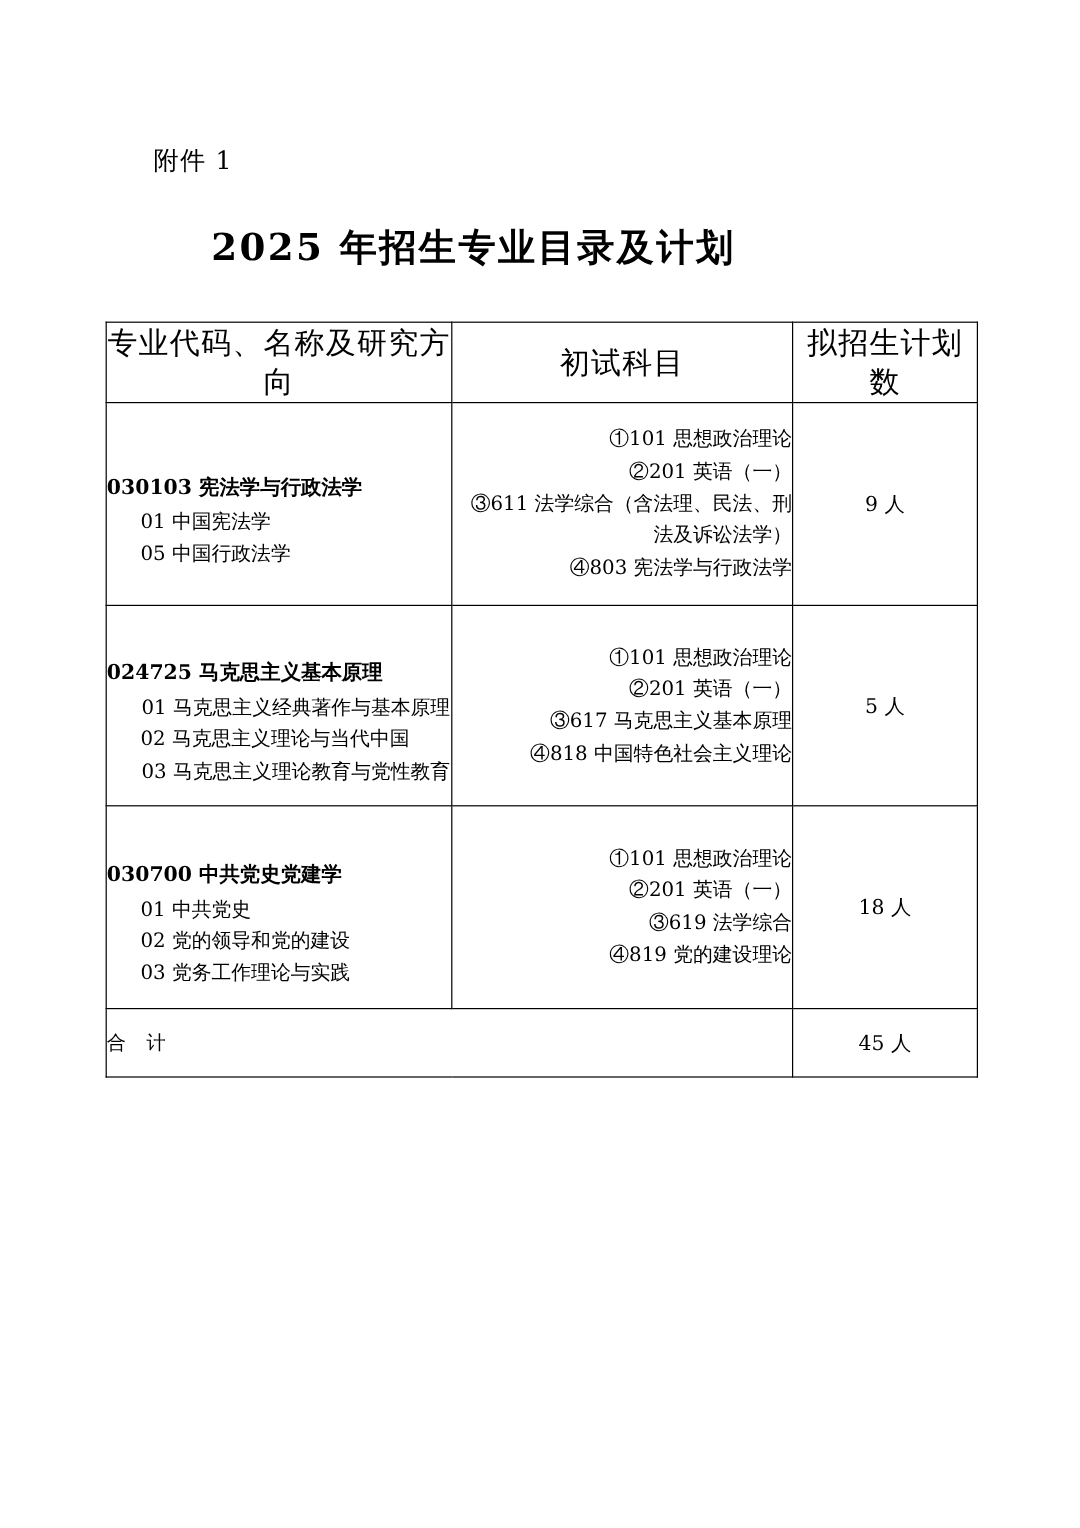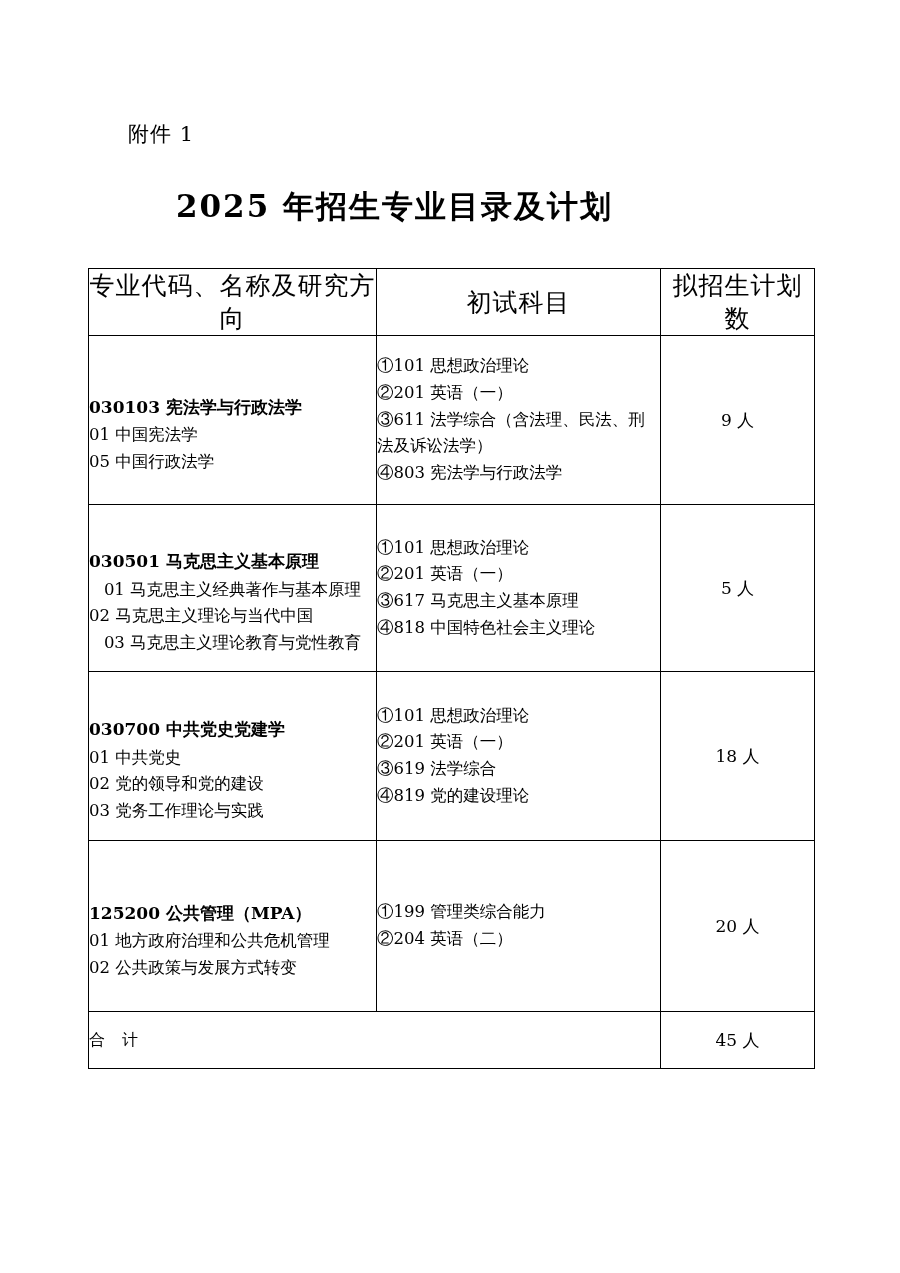--- a/index.html
+++ b/index.html
@@ -66,34 +66,36 @@
   }
   td.cell-major {
     padding: 10px 0 10px 8px;
     font-size: 16.5px;
     line-height: 1.62;
   }
   td.cell-subject {
     padding: 10px 8px 10px 10px;
     font-size: 16.5px;
     line-height: 1.62;
+    text-align: right;
   }
   td.cell-count {
     text-align: center;
     font-size: 17px;
   }
   .major-title {
     font-weight: bold;
     font-size: 17px;
     margin-bottom: 1px;
     white-space: nowrap;
     margin-top: 29px;
   }
   .dir-line {
     white-space: nowrap;
+    margin-left: 28px;
   }
   .dir-line.wrap {
     white-space: normal;
     text-align: center;
   }
   .subj-line {
     white-space: nowrap;
   }
   .subj-line.wrap {
     white-space: normal;
@@ -142,21 +144,21 @@
           <div class="subj-line">①101  思想政治理论</div>
           <div class="subj-line">②201  英语（一）</div>
           <div class="subj-line wrap">③611  法学综合（含法理、民法、刑法及诉讼法学）</div>
           <div class="subj-line">④803  宪法学与行政法学</div>
         </td>
         <td class="cell-count">9 人</td>
       </tr>
 
       <tr class="row2">
         <td class="cell-major">
-          <div class="major-title">030501  马克思主义基本原理</div>
+          <div class="major-title">024725  马克思主义基本原理</div>
           <div class="dir-line wrap">01  马克思主义经典著作与基本原理</div>
           <div class="dir-line">02  马克思主义理论与当代中国</div>
           <div class="dir-line wrap">03  马克思主义理论教育与党性教育</div>
         </td>
         <td class="cell-subject">
           <div class="subj-line">①101  思想政治理论</div>
           <div class="subj-line">②201  英语（一）</div>
           <div class="subj-line">③617  马克思主义基本原理</div>
           <div class="subj-line">④818  中国特色社会主义理论</div>
         </td>
@@ -172,32 +174,20 @@
         </td>
         <td class="cell-subject">
           <div class="subj-line">①101  思想政治理论</div>
           <div class="subj-line">②201  英语（一）</div>
           <div class="subj-line">③619  法学综合</div>
           <div class="subj-line">④819  党的建设理论</div>
         </td>
         <td class="cell-count">18 人</td>
       </tr>
 
-      <tr class="row4">
-        <td class="cell-major">
-          <div class="major-title">125200  公共管理（MPA）</div>
-          <div class="dir-line">01  地方政府治理和公共危机管理</div>
-          <div class="dir-line">02  公共政策与发展方式转变</div>
-        </td>
-        <td class="cell-subject">
-          <div class="subj-line">①199  管理类综合能力</div>
-          <div class="subj-line">②204  英语（二）</div>
-        </td>
-        <td class="cell-count">20 人</td>
-      </tr>
 
       <tr>
         <td class="total-label" colspan="2">合  计</td>
         <td class="cell-count">45 人</td>
       </tr>
     </tbody>
   </table>
 
 </div>
 

